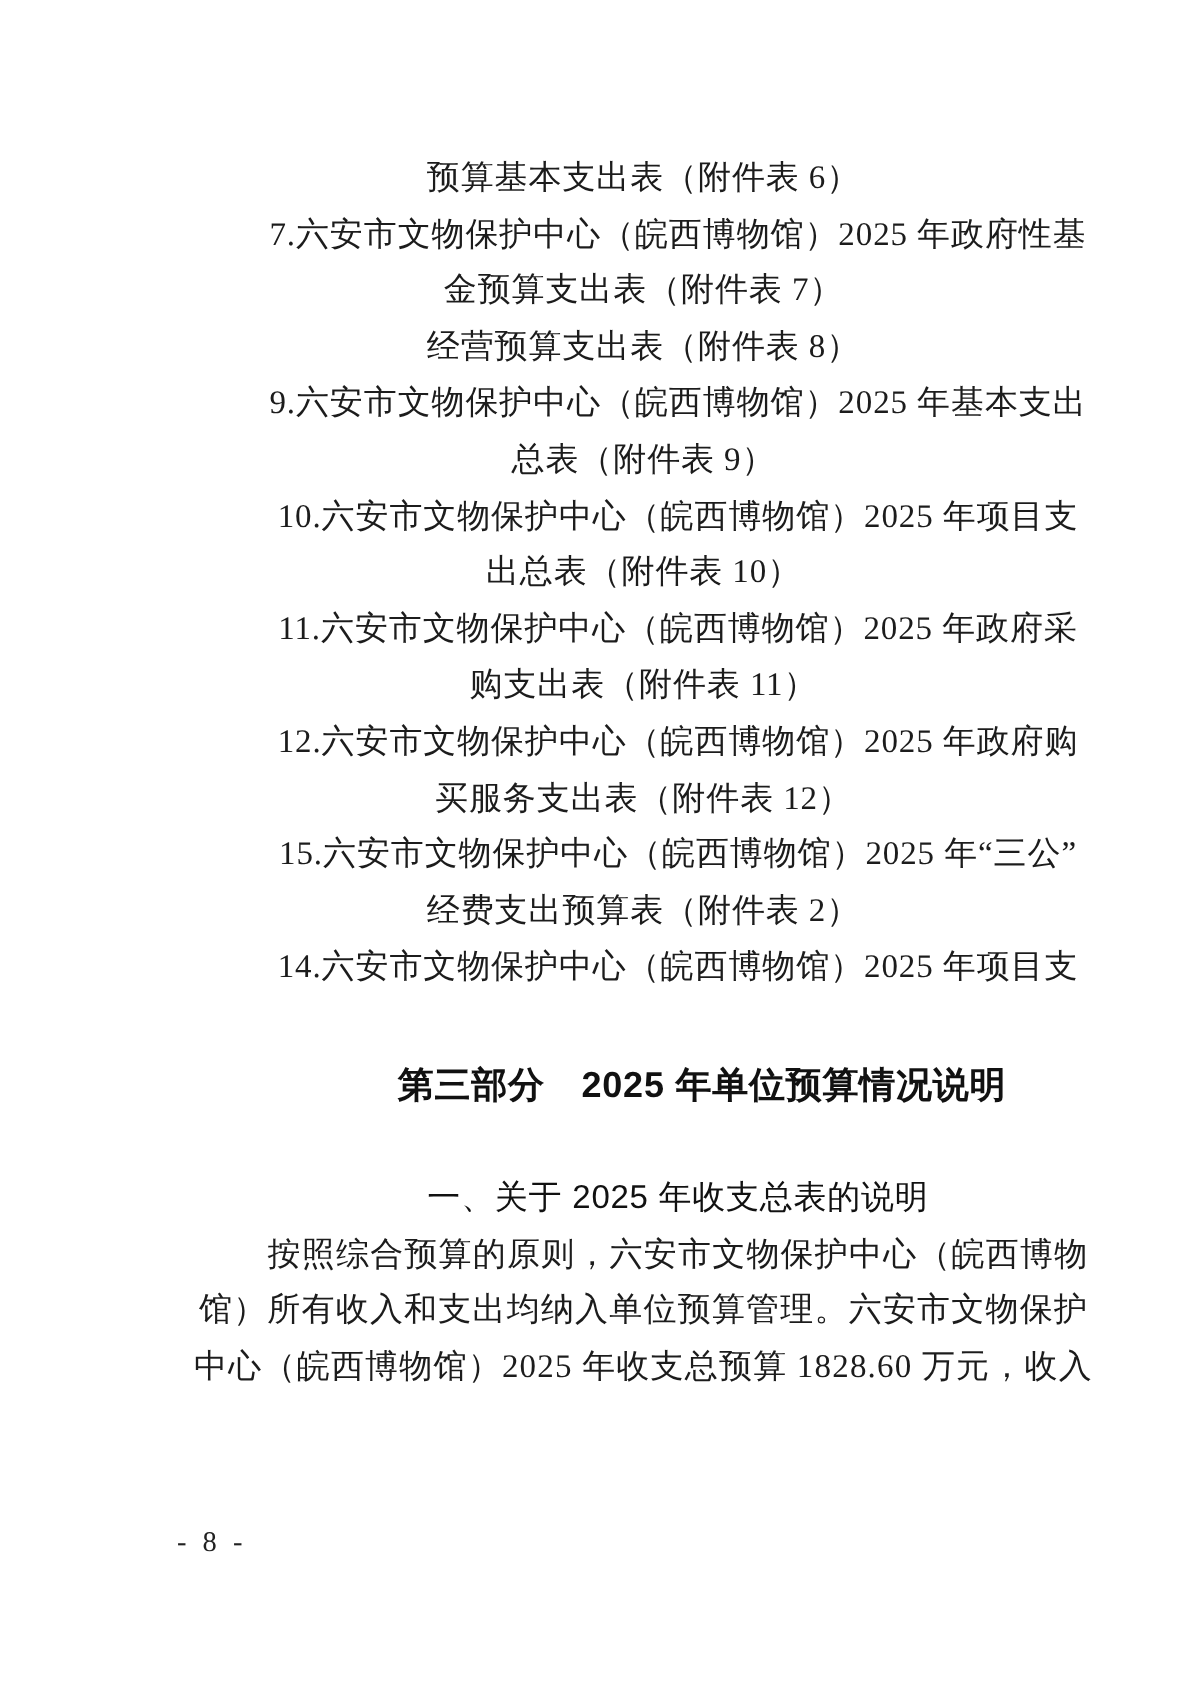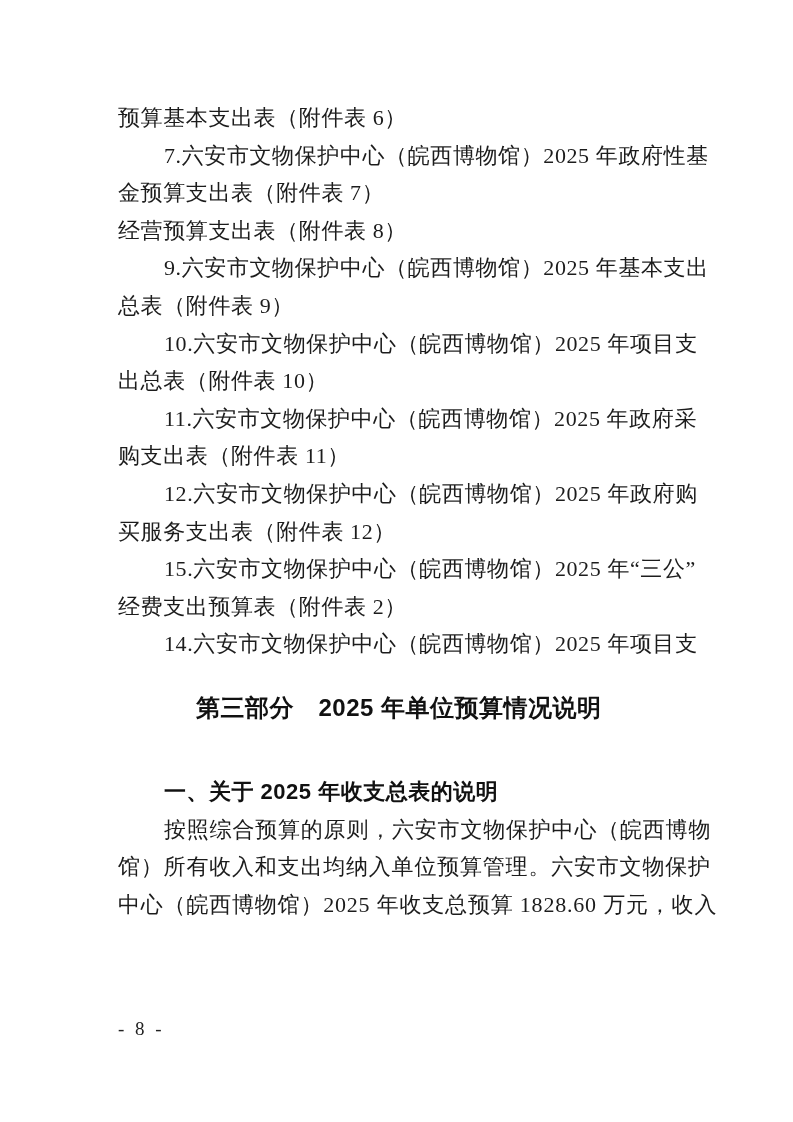--- a/index.html
+++ b/index.html
@@ -8,55 +8,56 @@
     background: #ffffff;
   }
   .page {
     position: relative;
     width: 793px;
     height: 1122px;
     background: #ffffff;
     overflow: hidden;
     font-family: "Liberation Serif", "DejaVu Serif", serif;
     color: #1c1c1c;
+    text-align: center;
   }
   .content {
     position: absolute;
     left: 118px;
     top: 0;
     width: 622px;
   }
   .toc {
     padding-top: 99px;
   }
   .line {
     font-size: 22px;
     line-height: 37.6px;
     letter-spacing: 0.6px;
     white-space: nowrap;
   }
   .line.indent {
     padding-left: 46px;
   }
   .section-heading {
-    margin-top: 24px;
+    margin-top: 40px;
     padding-left: 78px;
     font-family: "Liberation Sans", "DejaVu Sans", sans-serif;
     font-weight: 700;
     font-size: 24px;
     line-height: 42px;
     letter-spacing: 0.5px;
     white-space: nowrap;
     color: #111111;
   }
   .subsection-heading {
-    margin-top: 44px;
+    margin-top: 34px;
     padding-left: 46px;
     font-family: "Liberation Sans", "DejaVu Sans", sans-serif;
-    font-weight: 700;
+    font-weight: 400;
     font-size: 22px;
     line-height: 37.6px;
     letter-spacing: 0.5px;
     white-space: nowrap;
     color: #111111;
   }
   .paragraph .line {
     letter-spacing: 0.8px;
   }
   .footer {

